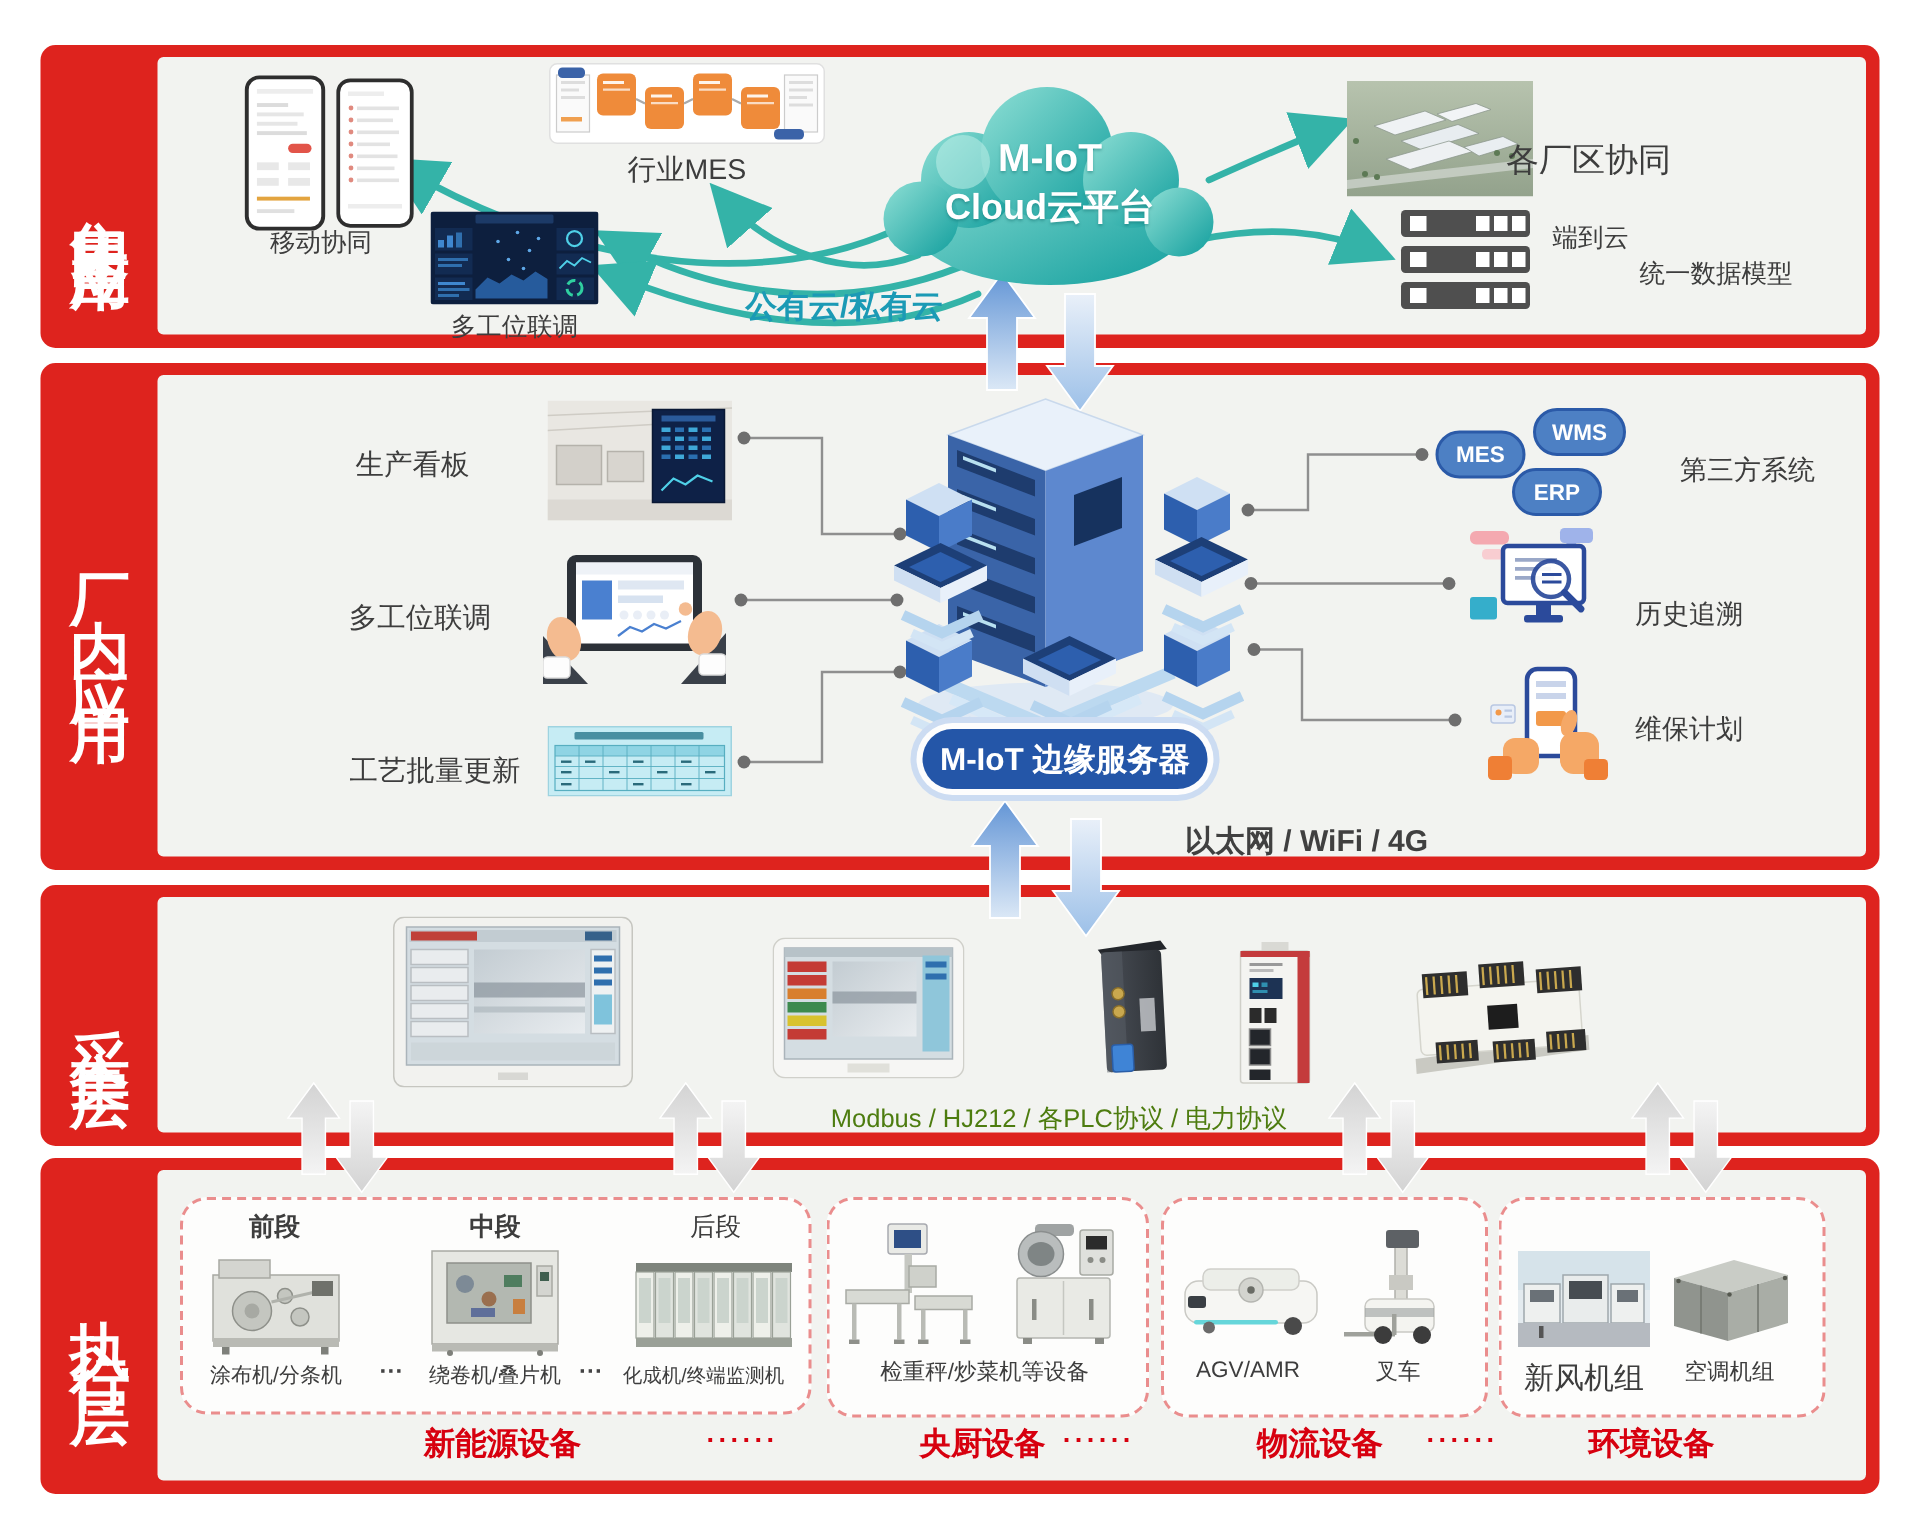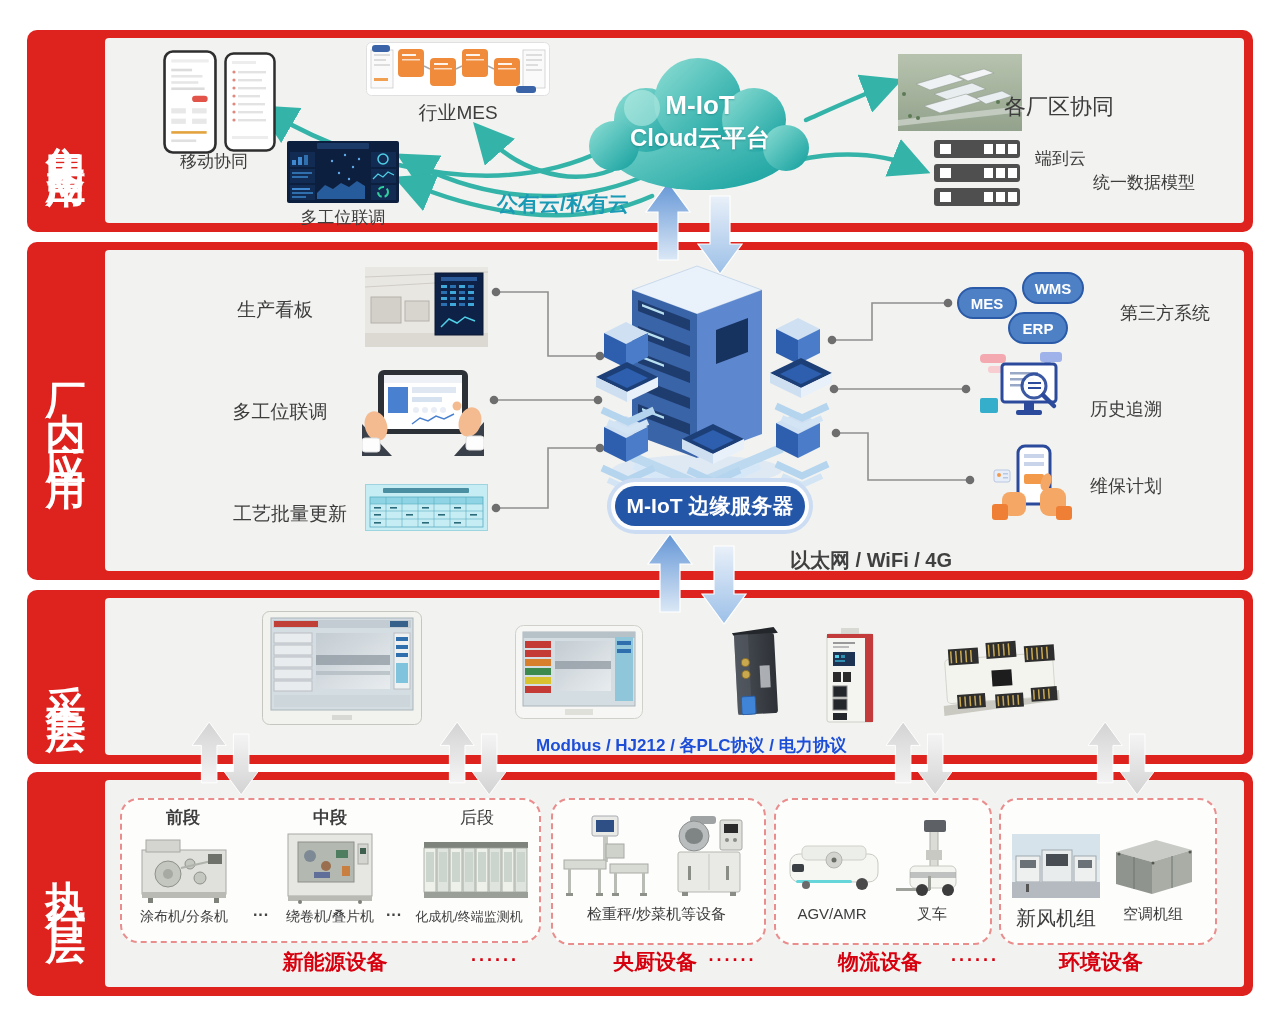--- a/index.html
+++ b/index.html
@@ -516,21 +516,21 @@
       <rect x="10" y="52" width="26" height="7" fill="#d8c22e"></rect>
         <rect x="10" y="61" width="26" height="7" fill="#c43b35"></rect>
       <rect x="40" y="16" width="56" height="50" fill="url(#gMach)"></rect>
       <rect x="40" y="36" width="56" height="8" fill="#8a949c" opacity="0.7"></rect>
       <rect x="100" y="12" width="18" height="64" fill="#8fc6da"></rect>
       <rect x="102" y="16" width="14" height="4" fill="#2f6fae"></rect>
         <rect x="102" y="24" width="14" height="4" fill="#2f6fae"></rect>
       <rect x="50" y="84" width="28" height="6" fill="#e0e0da"></rect>
     </svg>
   </div>
-  <div class="cap" style="left:536px;top:734px;width:340px;text-align:left;font-size:17px;font-weight:700;color:#1d4ed8">Modbus / HJ212 / 各PLC协议 / 电力协议</div>
+  <div class="cap" style="left:536px;top:734px;width:340px;text-align:center;font-size:17px;font-weight:400;color:#4d7c0f">Modbus / HJ212 / 各PLC协议 / 电力协议</div>
 
   <div class="abs" style="left:726px;top:626px;width:58px;height:96px">
     <svg width="58" height="96" viewBox="0 0 58 96">
       <g transform="rotate(-3 29 48)">
         <polygon points="8,6 50,2 54,8 12,12" fill="#23262b"></polygon>
         <rect x="10" y="8" width="40" height="80" rx="3" fill="url(#gGate)"></rect>
         <rect x="10" y="8" width="14" height="80" fill="#5a6068" opacity="0.5"></rect>
         <circle cx="20" cy="36" r="4" fill="#c9a84e" stroke="#8a6f2a"></circle>
         <circle cx="20" cy="48" r="4" fill="#c9a84e" stroke="#8a6f2a"></circle>
         <rect x="14" y="70" width="14" height="18" rx="2" fill="#3f84d6" stroke="#2a5ea8"></rect>

